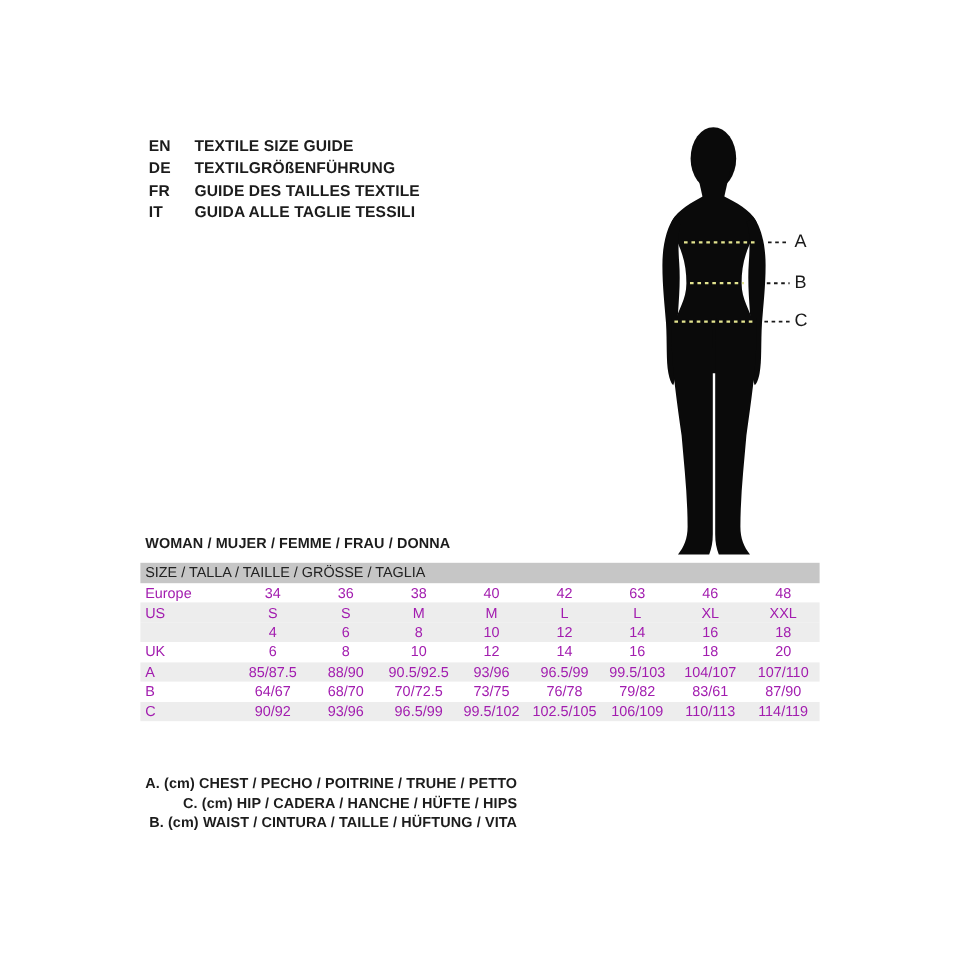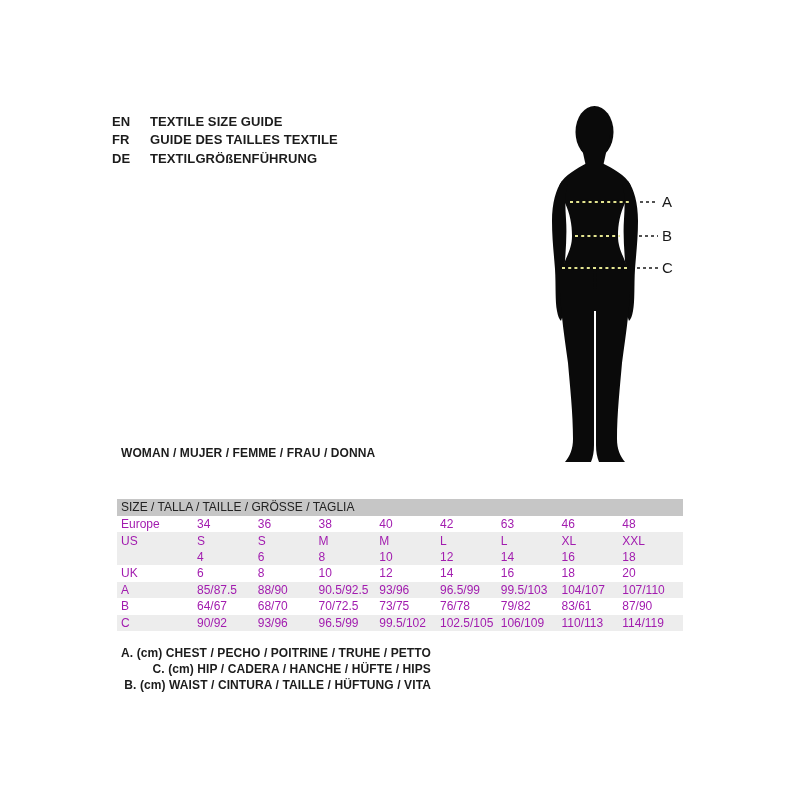--- a/index.html
+++ b/index.html
@@ -2,57 +2,61 @@
 <html><head>
 <meta charset="utf-8">
 <style>
   html,body{margin:0;padding:0;background:#fff;}
   #page{
     position:relative;width:800px;height:800px;background:#ffffff;overflow:hidden;
     font-family:"Liberation Sans","DejaVu Sans",sans-serif;color:#1c1c1c;
     -webkit-font-smoothing:antialiased;
   }
   
-  .lang-list{position:absolute;left:112px;top:112px;}
+  .lang-list{position:absolute;left:124px;top:112px;}
   .lang-row{display:flex;height:18.5px;align-items:center;font-size:13px;font-weight:bold;letter-spacing:.1px;}
   .lang-code{width:38px;flex:0 0 38px;}
   .lang-label{white-space:nowrap;}
   
   .figure-svg{position:absolute;left:525px;top:105px;width:140px;height:360px;}
   .measure-label{position:absolute;left:662px;width:22px;height:16px;font-size:15px;line-height:16px;color:#1a1a1a;}
   
   .section-title{position:absolute;left:121px;top:446px;font-size:12px;font-weight:bold;letter-spacing:.1px;}
   
-  .size-table{position:absolute;left:117px;top:499px;width:566px;}
+  .size-table{position:absolute;left:117px;top:469px;width:566px;}
   .table-header{height:17px;line-height:17px;background:#c6c6c6;padding-left:4px;font-size:12px;color:#222;}
   .trow{display:flex;height:16.43px;align-items:center;font-size:12px;color:#a21caf;}
   .trow.shaded{background:#ededed;}
   .tlabel{flex:0 0 80px;padding-left:4px;box-sizing:border-box;}
-  .tcell{flex:1;text-align:left;}
+  .tcell{flex:1;text-align:center;}
   
   .footnotes{position:absolute;left:121px;top:645px;text-align:right;}
   .footnote-line{height:16.2px;line-height:16.2px;font-size:12px;font-weight:bold;letter-spacing:.1px;white-space:nowrap;}
 </style>
 </head>
 <body>
 
 <div id="page">
 
   <div class="lang-list">
       <div class="lang-row">
         <span class="lang-code">EN</span>
         <span class="lang-label">TEXTILE SIZE GUIDE</span>
       </div>
       <div class="lang-row">
+        <span class="lang-code">DE</span>
+        <span class="lang-label">TEXTILGRÖßENFÜHRUNG</span>
+      </div>
+      <div class="lang-row">
         <span class="lang-code">FR</span>
         <span class="lang-label">GUIDE DES TAILLES TEXTILE</span>
       </div>
       <div class="lang-row">
-        <span class="lang-code">DE</span>
-        <span class="lang-label">TEXTILGRÖßENFÜHRUNG</span>
+        <span class="lang-code">IT</span>
+        <span class="lang-label">GUIDA ALLE TAGLIE TESSILI</span>
       </div>
     </div>
 
   <svg class="figure-svg" viewBox="0 0 140 360" aria-hidden="true">
     <g fill="#0a0a0a" stroke="none">
       <ellipse cx="69.5" cy="27" rx="19" ry="26"></ellipse>
       <path d="M 54,30 L 85,30 L 77,66 L 62,66 Z"></path>
       <path d="M 62,58 L 77,58 C 89,64 100,70 105,79 C 108,85 104,91 100,98 C 95,109 93,119 93,131 C 93,145 100,153 103,165 C 106,177 104,191 101,206 L 39,206 C 36,191 34,177 37,165 C 40,153 47,145 47,131 C 47,119 45,109 40,98 C 36,91 32,85 35,79 C 40,70 51,64 62,58 Z"></path>
       <path d="M 103,76 C 109,84 113,98 113,116 C 113,134 111,150 110,164 C 109,180 110,196 108,206 C 107,211 106,214 104,216 C 102,211 101,204 101,196 C 100,184 101,168 100,156 C 99,142 98,128 99,114 C 100,100 100,86 97,80 Z"></path>
       <path d="M 37,76 C 31,84 27,98 27,116 C 27,134 29,150 30,164 C 31,180 30,196 32,206 C 33,211 34,214 36,216 C 38,211 39,204 39,196 C 40,184 39,168 40,156 C 41,142 42,128 41,114 C 40,100 40,86 43,80 Z"></path>

